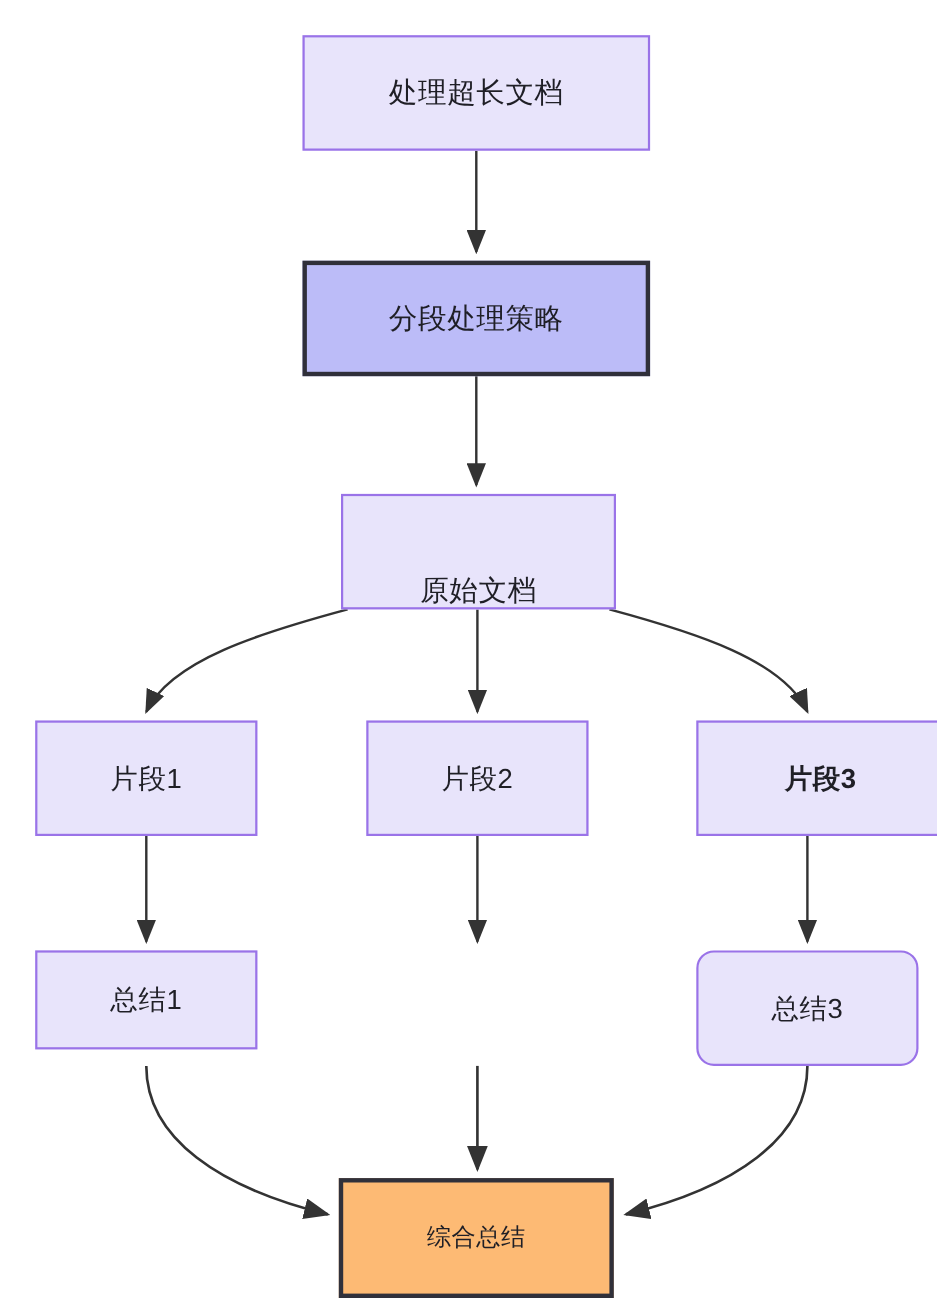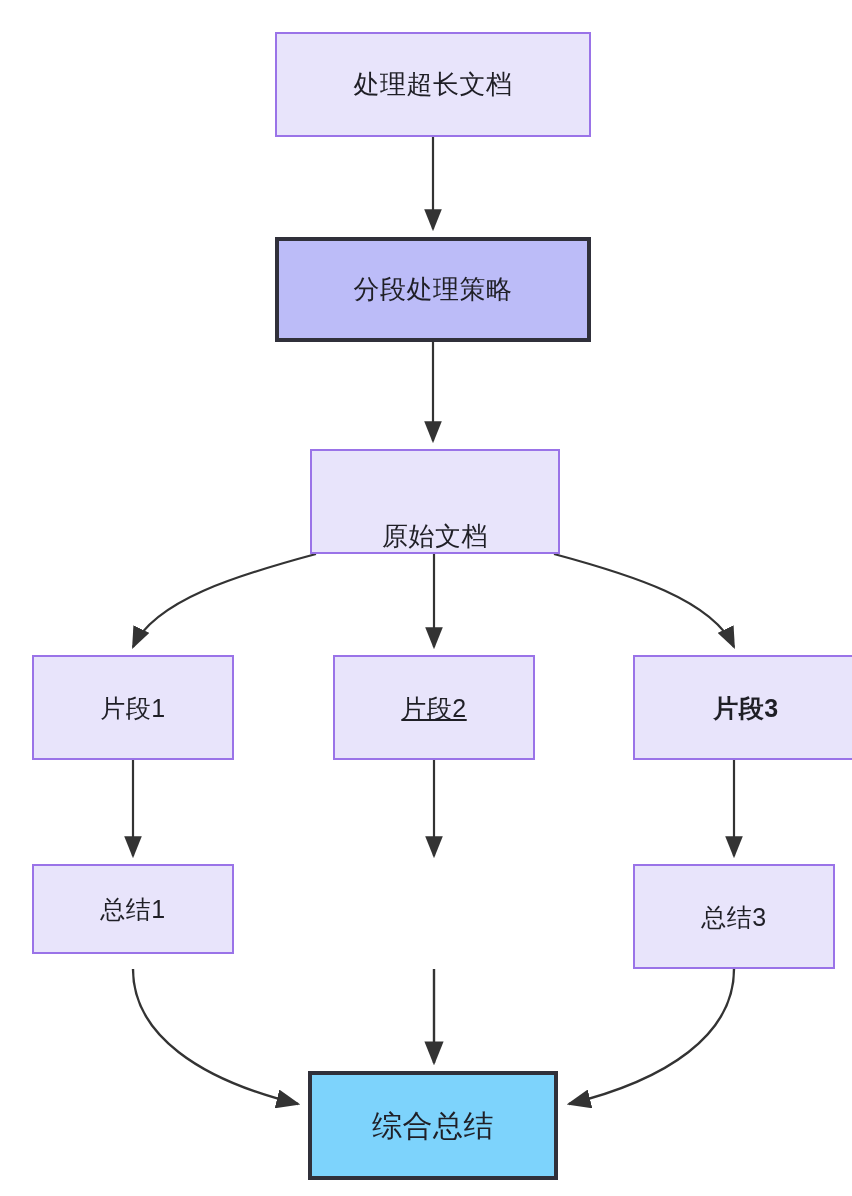--- a/index.html
+++ b/index.html
@@ -47,23 +47,23 @@
     font-size: 26px;
   }
   
   .node.style-emphasis {
     background: #bcbcf8;
     border: 4px solid #30303a;
     font-size: 26px;
   }
   
   .node.style-result {
-    background: #7dd3fc;
+    background: #fdba74;
     border: 4px solid #30303a;
-    font-size: 30px;
+    font-size: 22px;
   }
   .node.size-small { font-size: 25px; }
 </style>
 </head>
 <body>
 
 <div id="diagram-root">
 
   <svg id="edge-layer" viewBox="0 0 852 1196" width="852" height="1196" xmlns="http://www.w3.org/2000/svg">
     <defs>
@@ -104,34 +104,34 @@
   </div>
 
   <div class="node style-default" style="left:310px; top:449px; width:250px; height:105px;align-items:flex-end;">
     <span class="node-label">原始文档</span>
   </div>
 
   <div class="node style-default size-small" style="left:32px; top:655px; width:202px; height:105px;text-align:right;">
     <span class="node-label">片段1</span>
   </div>
 
-  <div class="node style-default size-small" style="left:333px; top:655px; width:202px; height:105px;text-decoration:underline;">
+  <div class="node style-default size-small" style="left:333px; top:655px; width:202px; height:105px;">
     <span class="node-label">片段2</span>
   </div>
 
   <div class="node style-default size-small" style="left:633px; top:655px; width:226px; height:105px;font-weight:bold;">
     <span class="node-label">片段3</span>
   </div>
 
   <div class="node style-default size-small" style="left:32px; top:864px; width:202px; height:90px;">
     <span class="node-label">总结1</span>
   </div>
 
 
-  <div class="node style-default size-small" style="left:633px; top:864px; width:202px; height:105px;">
+  <div class="node style-default size-small" style="left:633px; top:864px; width:202px; height:105px;border-radius:16px;">
     <span class="node-label">总结3</span>
   </div>
 
   <div class="node style-result" style="left:308px; top:1071px; width:250px; height:109px;">
     <span class="node-label">综合总结</span>
   </div>
 
 </div>
 
 </body></html>

